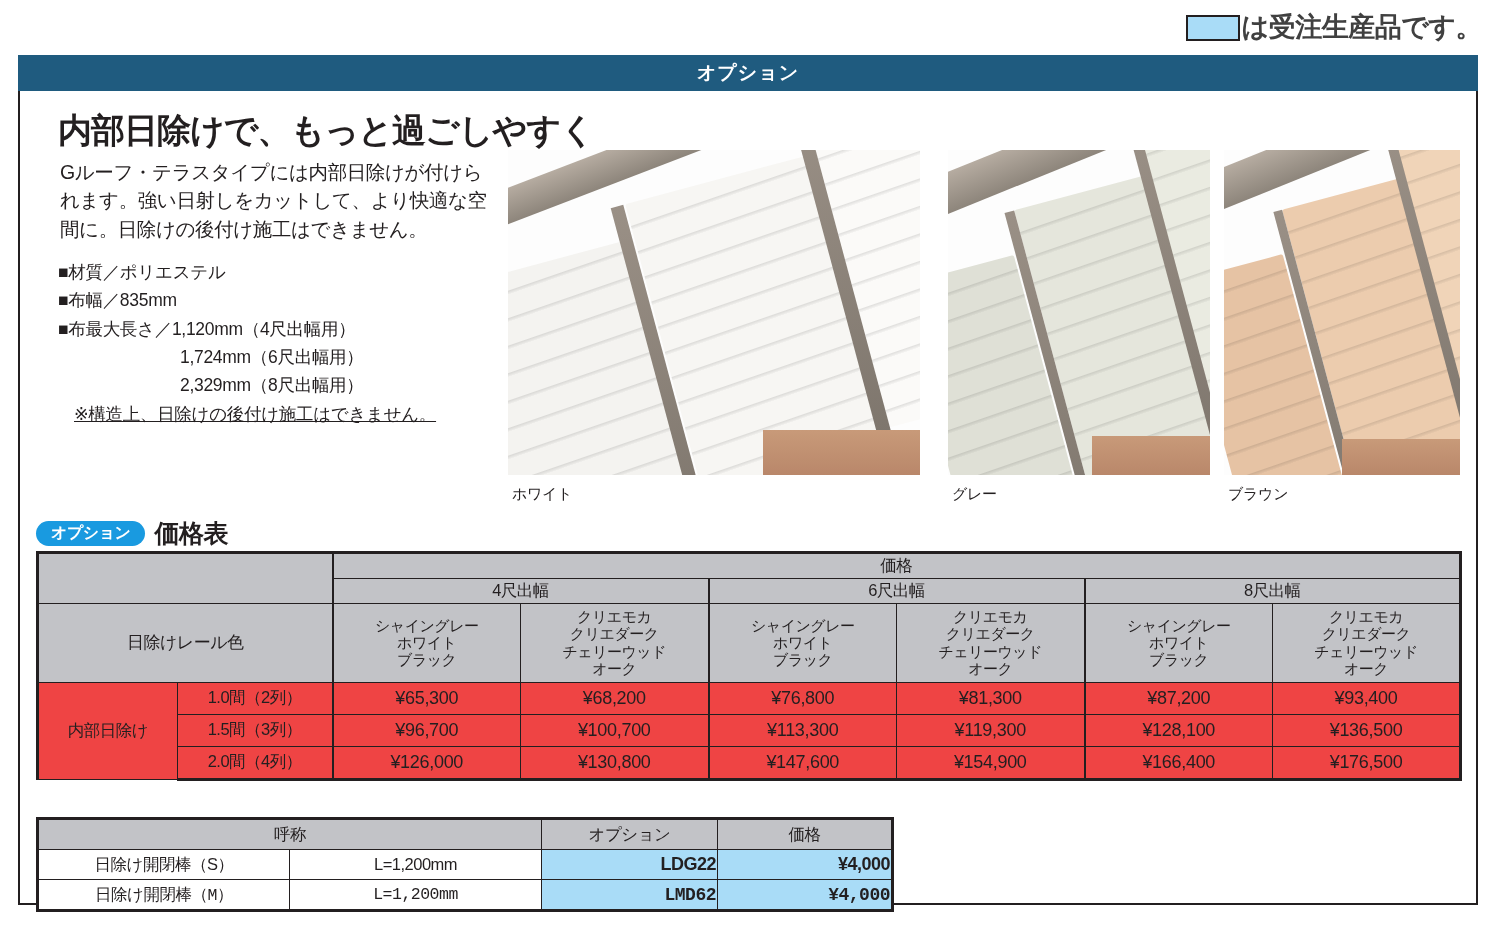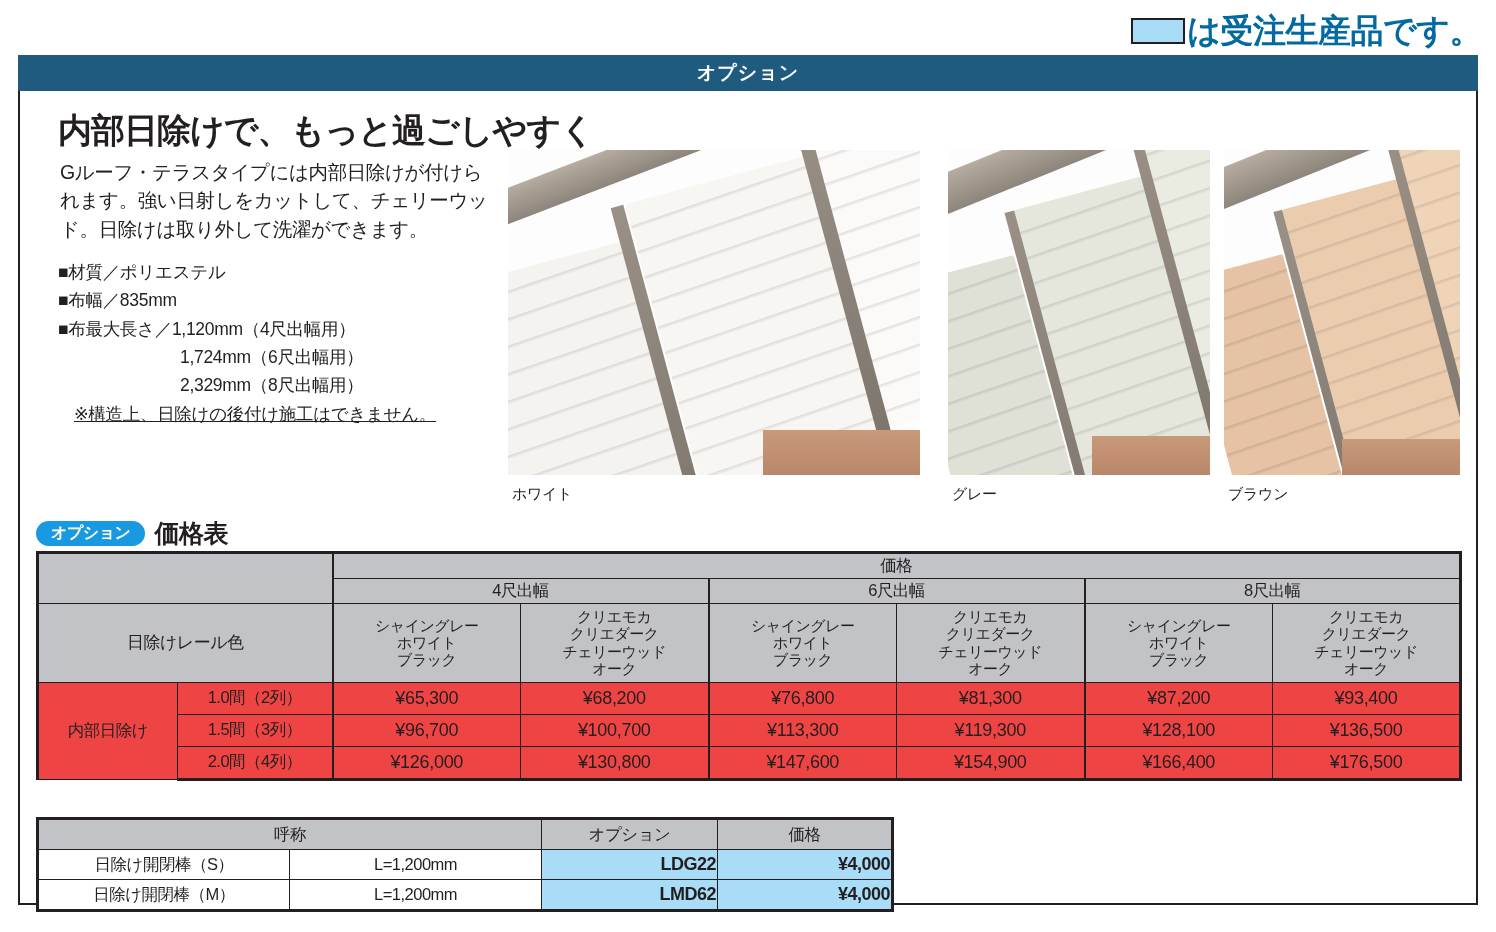--- a/index.html
+++ b/index.html
@@ -26,23 +26,23 @@
     gap: 2px;
   }
   .swatch {
     width: 54px;
     height: 26px;
     background: #a9dcf7;
     border: 2px solid #231f20;
     box-sizing: border-box;
   }
   .top-note-text {
-    font-size: 33px;
-    font-weight: 700;
-    color: #0369a1;
+    font-size: 27px;
+    font-weight: 700;
+    color: #404040;
     letter-spacing: -0.5px;
     line-height: 1;
   }
 
   
   .banner {
     position: absolute;
     left: 18px;
     top: 55px;
     width: 1460px;
@@ -250,38 +250,38 @@
   .code-table tbody td { background: #ffffff; }
   .code-table tbody td.blue {
     background: #a9dcf7;
     font-weight: 700;
     font-size: 18px;
     text-align: right;
   }
   .code-table .outer-top   { border-top-width: 3px; }
   .code-table .outer-left  { border-left-width: 3px; }
   .code-table .outer-right { border-right-width: 3px; }
-  .code-table .outer-bottom{ border-bottom-width: 3px; }
+  .code-table .outer-bottom{ border-bottom-width: 3px; font-family: Liberation Mono, monospace; }
 </style>
 </head>
 <body>
 
 <div class="top-note">
   <span class="swatch"></span>
   <span class="top-note-text">は受注生産品です。</span>
 </div>
 
 <div class="banner">
   <span>オプション</span>
 </div>
 
 <div class="content-frame"></div>
 
 <div class="headline">内部日除けで、もっと過ごしやすく</div>
-<div class="lead">Gルーフ・テラスタイプには内部日除けが付けられます。強い日射しをカットして、チェリーウッド。日除けは取り外して洗濯ができます。</div>
+<div class="lead">Gルーフ・テラスタイプには内部日除けが付けられます。強い日射しをカットして、より快適な空間に。日除けの後付け施工はできません。</div>
 <div class="specs">
   <div>■材質／ポリエステル</div>
   <div>■布幅／835mm</div>
   <div>■布最大長さ／1,120mm（4尺出幅用）</div>
   <div class="indent">1,724mm（6尺出幅用）</div>
   <div class="indent">2,329mm（8尺出幅用）</div>
   <div class="note">※構造上、日除けの後付け施工はできません。</div>
 </div>
 
 <div class="photo" style="left:508px; width:412px; height:325px;">

